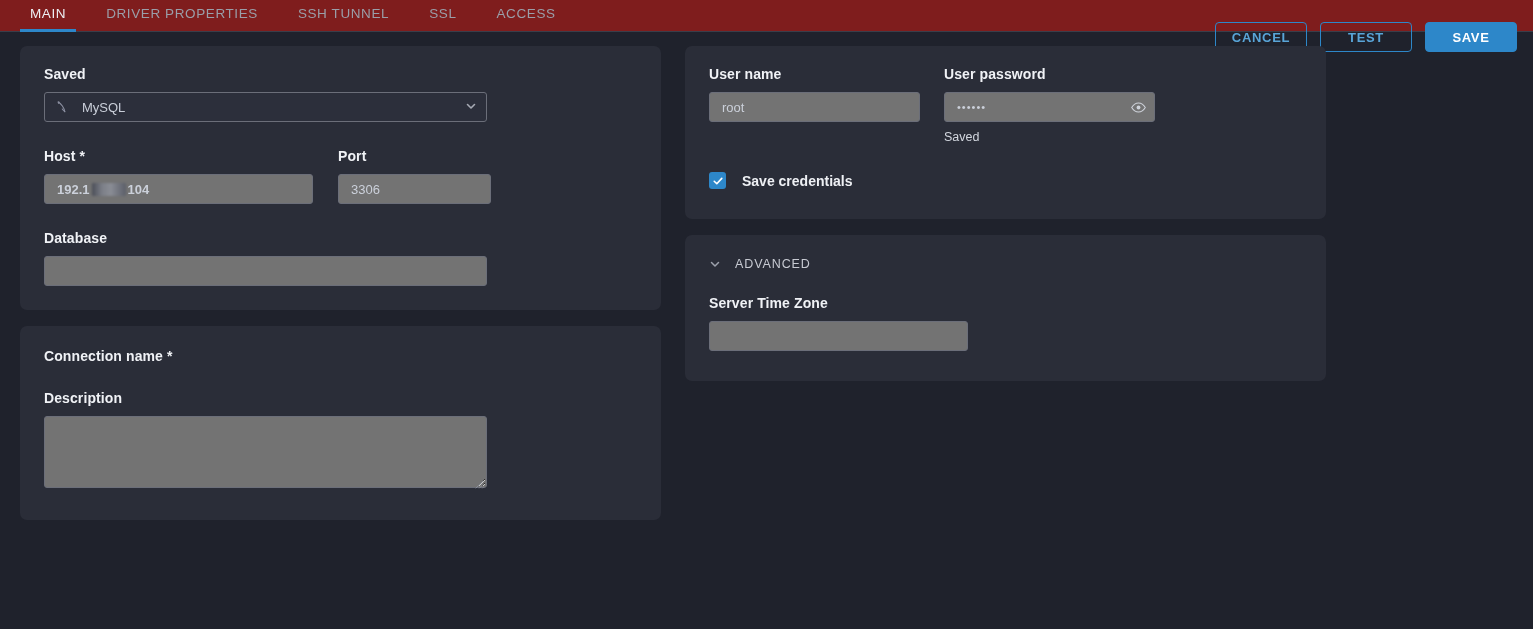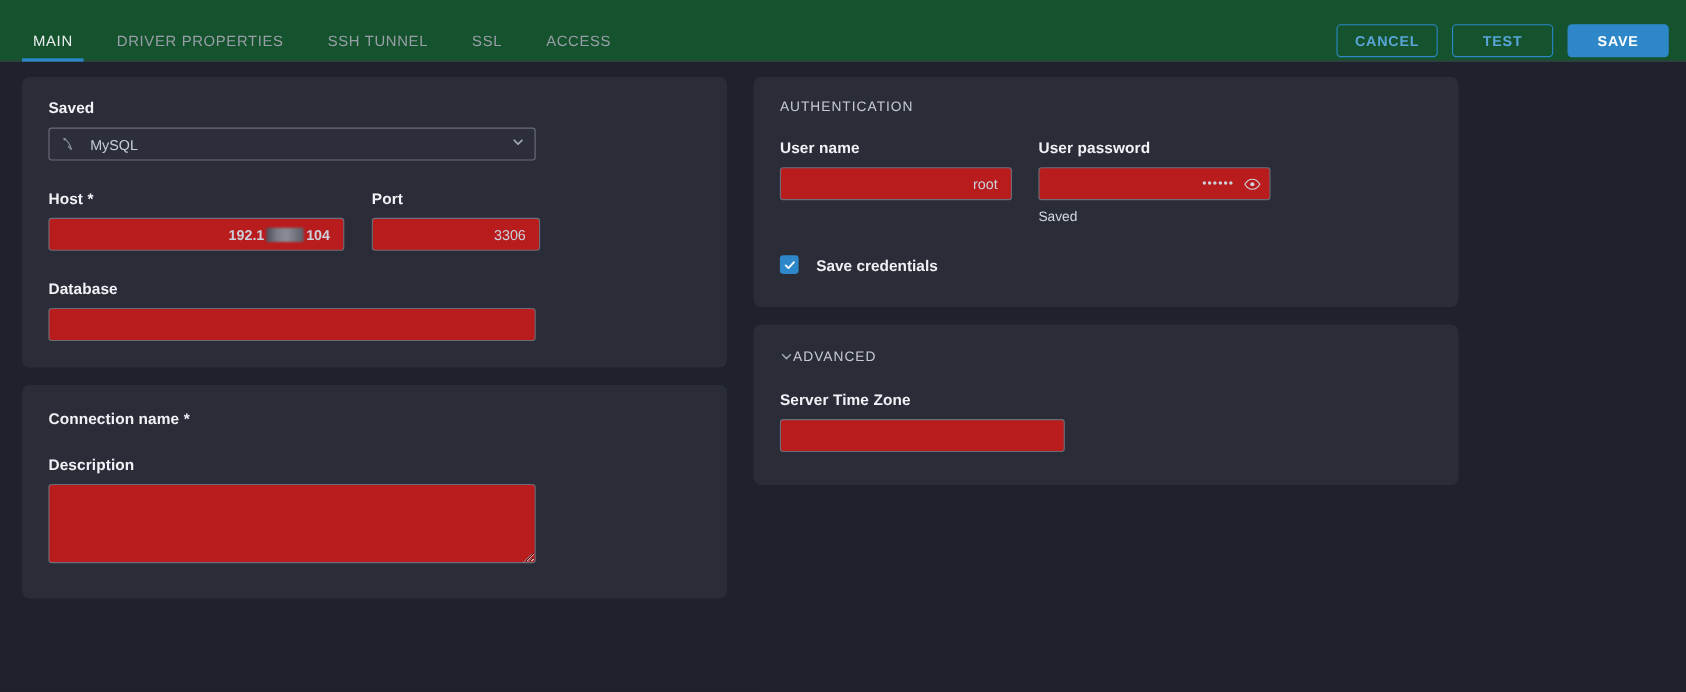--- a/index.html
+++ b/index.html
@@ -7,22 +7,22 @@
     margin: 0; padding: 0;
     width: 1533px; height: 629px;
     background: #1f222c;
     font-family: "Liberation Sans", sans-serif;
     overflow: hidden;
   }
 
   
   #header {
     position: relative;
-    height: 56px;
-    background: #14532d;
+    height: 32px;
+    background: #7f1d1d;
     border-bottom: 1px solid #3a3e4a;
     display: flex;
     align-items: flex-end;
   }
   #tabs {
     display: flex;
     align-items: flex-end;
     height: 100%;
     padding-left: 10px;
   }
@@ -93,52 +93,51 @@
   }
   .panel + .panel { margin-top: 16px; }
 
   .panel-title {
     font-size: 12.5px;
     letter-spacing: .9px;
     color: #c7cad2;
     margin-bottom: 22px;
   }
   .panel-title.with-toggle {
-    display: flex; align-items: center; 
+    display: flex; align-items: center; gap: 14px;
     margin-bottom: 24px;
   }
   .chevron-toggle {
     width: 12px; height: 12px;
     display: inline-flex; align-items: center; justify-content: center;
     cursor: pointer;
   }
   .chevron-toggle svg { display: block; }
 
   .field-label {
     font-size: 14px;
     font-weight: bold;
     color: #f0f2f6;
     margin-bottom: 10px;
     letter-spacing: .1px;
   }
 
   .input {
     height: 30px;
-    background: #b91c1c;
+    background: #737373;
     border: 1px solid #6b6e79;
     border-radius: 3px;
     color: #cbd0da;
     font-size: 13px;
     font-family: "Liberation Sans", sans-serif;
     padding: 0 12px;
     display: flex;
     align-items: center;
     width: 100%;
     outline: none;
-    justify-content: flex-end;
   }
 
   .row { display: flex; }
 
   
   .select-wrap { position: relative; width: 443px; }
   .select {
     height: 30px;
     background: #2c2f3b;
     border: 1px solid #6b6e79;
@@ -334,21 +333,20 @@
         </div>
       </div>
 
     </div>
 
   </div>
 
   <div class="column-right">
 
     <div class="panel" style="padding-bottom:30px;">
-      <div class="panel-title">AUTHENTICATION</div>
 
       <div class="auth-cols">
         <div class="auth-user">
           <div class="field-label">User name</div>
           <div class="input">
             <span>root</span>
           </div>
         </div>
 
         <div class="auth-pass">

